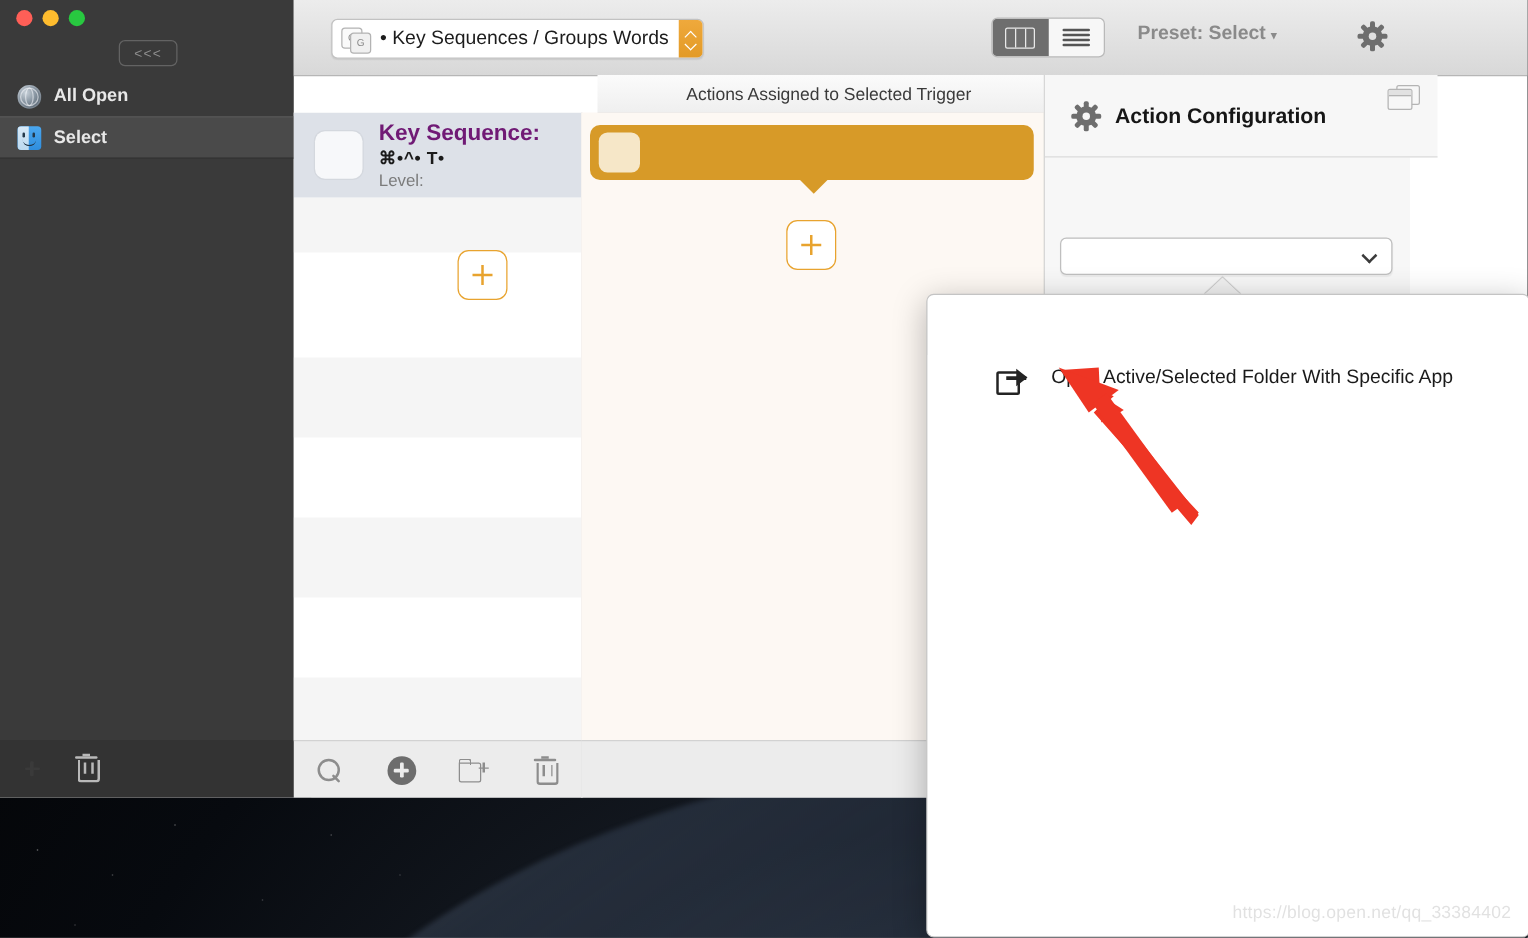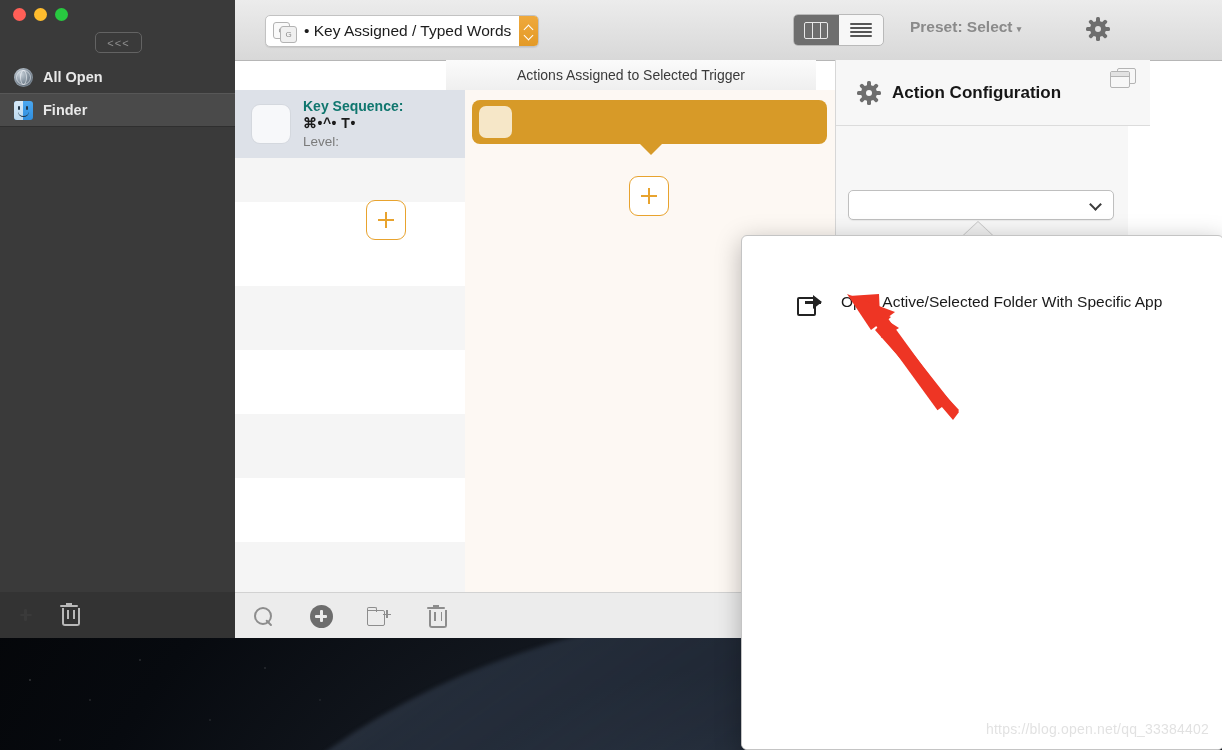--- a/index.html
+++ b/index.html
@@ -240,21 +240,21 @@
 
   
   .col-header {
     position: absolute; top: 60px; height: 30px;
     background: linear-gradient(180deg, #fbfbfb 0%, #efefef 100%);
     border-bottom: 1px solid #c8c8c8;
     display: flex; align-items: center; justify-content: center;
     font-size: 14px; color: #3a3a3a;
   }
   #col-header-groups  { left: 235px; width: 230px; border-right: 1px solid #d3d3d3; }
-  #col-header-actions { left: 446px; width: 370px; }
+  #col-header-actions { left: 478px; width: 370px; }
 
   
   #groups-column {
     position: absolute; left: 235px; top: 90px; width: 230px; height: 502px;
     background: #ffffff; overflow: hidden;
     border-right: 1px solid #d9d9d9;
   }
   .stripe { position: absolute; left: 0; width: 230px; height: 64px; }
   .stripe.alt { background: #f5f5f5; }
 
@@ -262,21 +262,21 @@
     position: absolute; left: 0; top: 0; width: 230px; height: 68px;
     background: #dde1e8;
     display: flex; align-items: center; gap: 13px; padding-left: 17px;
   }
   #trigger-row .thumb {
     width: 38px; height: 38px; border-radius: 8px;
     background: #f7f8fa; box-shadow: 0 0 0 1px rgba(0,0,0,.04);
     flex: 0 0 38px;
   }
   #trigger-row .meta { line-height: 1.27; }
-  #trigger-row .t1 { font-size: 14px; font-weight: bold; color: #0f766e; }
+  #trigger-row .t1 { font-size: 18px; font-weight: bold; color: #701a75; }
   #trigger-row .t2 { font-size: 14px; font-weight: bold; color: #1b1b1b; letter-spacing: .5px; }
   #trigger-row .t3 { font-size: 13.5px; color: #7b7b7b; }
 
   .add-plus-btn {
     position: absolute;
     width: 38px; height: 38px;
     border: 1.6px solid #e8a32e; border-radius: 9px;
     background: #ffffff;
     display: flex; align-items: center; justify-content: center;
   }
@@ -502,21 +502,21 @@
         <span class="sb-icon icon-globe"></span>
         <span>All Open</span>
       </div>
       <div class="sidebar-item selected">
         <span class="sb-icon icon-finder">
           <span class="ff-left"></span>
             <span class="eye l"></span>
             <span class="eye r"></span>
             <span class="mouth"></span>
         </span>
-        <span>Finder</span>
+        <span>Select</span>
       </div>
     </div>
 
     <div id="sidebar-bottombar">
       <span class="sb-btn">
         <span class="plus-circle-light"></span>
       </span>
       <span class="sb-btn">
         <span class="trash">
           <span class="handle"></span><span class="lid"></span><span class="can"></span>
@@ -526,21 +526,21 @@
   </div>
 
   <div id="titlebar">
 
     <div id="trigger-popup">
       <span class="keycaps">
         <span class="keycap back">G</span>
         <span class="keycap front">G</span>
       </span>
       <span class="label">
-        <span>•</span>&nbsp;<span>Key Assigned / Typed Words</span>
+        <span>•</span>&nbsp;<span>Key Sequences / Groups Words</span>
       </span>
       <span class="stepper">
         <span class="chev-up"></span>
           <span class="chev-down"></span>
       </span>
     </div>
 
     <div id="view-toggle">
       <span class="seg active">
         <span class="ic-columns">

